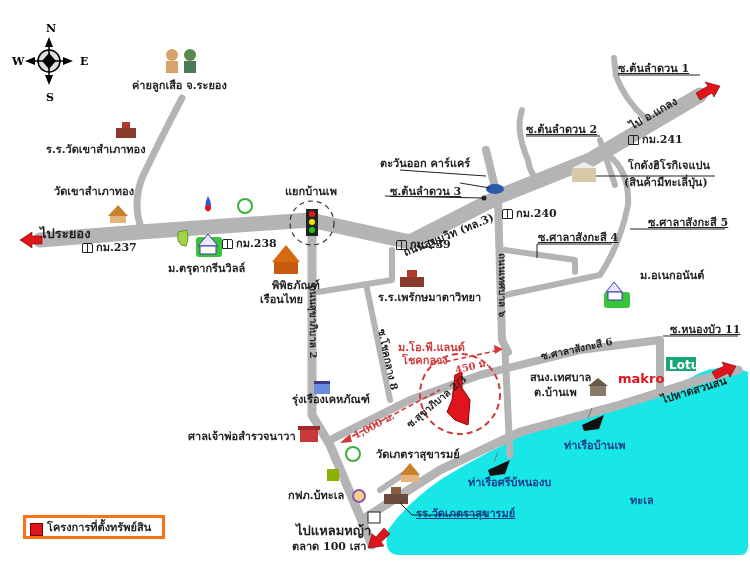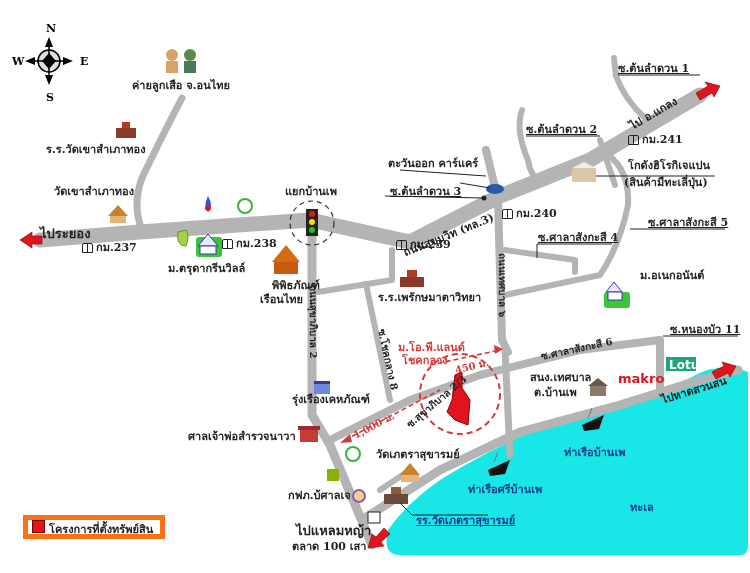--- a/index.html
+++ b/index.html
@@ -2,25 +2,25 @@
 <html><head>
 <meta charset="utf-8">
 <style>
   html, body { margin:0; padding:0; background:#ffffff; }
   body { width:750px; height:573px; position:relative; overflow:hidden; font-family:"DejaVu Sans", sans-serif; }
   #map { position:absolute; left:0; top:0; width:750px; height:573px; }
   .lbl { position:absolute; font-family:"DejaVu Serif", serif; font-weight:bold; font-size:11px; color:#222; white-space:nowrap; line-height:1; }
   .lbl.small { font-size:10px; }
   .lbl.ul { text-decoration:underline; }
   .lbl.red { color:#d23a3a; }
-  .lbl.blue { color:#1a3a8a;margin-top:7px; }
+  .lbl.blue { color:#1a3a8a; }
   .lbl.big { font-size:13px; }
   .rot { transform-origin:left top; }
   .compass-letter { position:absolute; font-family:"DejaVu Serif", serif; font-weight:bold; font-size:11px; color:#000; }
-  .legend { position:absolute; left:23px; top:515px; width:142px; height:24px; border:5px solid #f97316; background:#fff; display:flex; align-items:flex-start; gap:4px; padding-left:4px; box-sizing:border-box; }
+  .legend { position:absolute; left:23px; top:515px; width:142px; height:24px; border:3px solid #f97316; background:#fff; display:flex; align-items:flex-end; gap:4px; padding-left:4px; box-sizing:border-box; }
   .legend .swatch { width:11px; height:11px; background:#e0141c; border:1px solid #700; }
   .legend .text { font-family:"DejaVu Serif", serif; font-weight:bold; font-size:11px; color:#222; }
   .km { position:absolute; display:flex; align-items:center; gap:3px; }
   .km .book { width:11px; height:10px; border:1.5px solid #222; border-radius:2px 2px 0 0; position:relative; box-sizing:border-box; }
   .km .book::after { content:""; position:absolute; left:4px; top:0; width:1px; height:8px; background:#222; }
 </style>
 </head>
 <body>
 
 <svg id="map" viewBox="0 0 750 573" xmlns="http://www.w3.org/2000/svg">
@@ -223,46 +223,46 @@
   </div>
 <div class="km" style="left:502px;top:208px">
     <span class="book"></span>
     <span class="lbl" style="position:static">กม.240</span>
   </div>
 <div class="km" style="left:628px;top:134px">
     <span class="book"></span>
     <span class="lbl" style="position:static">กม.241</span>
   </div>
 
-<div class="lbl" style="left:132px;top:80px">ค่ายลูกเสือ จ.อนไทย</div>
+<div class="lbl" style="left:132px;top:80px">ค่ายลูกเสือ จ.ระยอง</div>
 <div class="lbl" style="left:46px;top:144px">ร.ร.วัดเขาสำเภาทอง</div>
 <div class="lbl" style="left:54px;top:186px">วัดเขาสำเภาทอง</div>
 <div class="lbl" style="left:285px;top:186px">แยกบ้านเพ</div>
 <div class="lbl" style="left:168px;top:263px">ม.ตรุดากรีนวิลล์</div>
 <div class="lbl" style="left:272px;top:280px">พิพิธภัณฑ์</div>
 <div class="lbl" style="left:260px;top:294px">เรือนไทย</div>
 <div class="lbl" style="left:378px;top:292px">ร.ร.เพรักษมาตาวิทยา</div>
-<div class="lbl" style="left:388px;top:158px">ตะวันออก คาร์แคร์</div>
+<div class="lbl" style="left:380px;top:158px">ตะวันออก คาร์แคร์</div>
 <div class="lbl" style="left:628px;top:160px">โกดังฮิโรกิเจแปน</div>
 <div class="lbl" style="left:624px;top:177px">(สินค้ามืทะเลี่ปุ่น)</div>
 <div class="lbl" style="left:640px;top:270px">ม.อเนกอนันต์</div>
 <div class="lbl red" style="left:398px;top:342px">ม.โอ.พี.แลนด์</div>
 <div class="lbl red" style="left:402px;top:355px">โชคกลาง</div>
 <div class="lbl rot red small" style="left:454px;top:366px;transform:rotate(-14deg)">450 ม.</div>
 <div class="lbl rot red small" style="left:352px;top:432px;transform:rotate(-28deg)">1,000 ม.</div>
 <div class="lbl" style="left:292px;top:394px">รุ่งเรืองเคหภัณฑ์</div>
 <div class="lbl" style="left:188px;top:431px">ศาลเจ้าพ่อสำรวจนาวา</div>
 <div class="lbl" style="left:376px;top:449px">วัดเภตราสุขารมย์</div>
-<div class="lbl" style="left:288px;top:490px">กฟภ.บ้ศาลเจ</div>
+<div class="lbl" style="left:288px;top:490px">กฟภ.บ้ทะเล</div>
 <div class="lbl" style="left:292px;top:541px">ตลาด 100 เสา</div>
 <div class="lbl ul blue" style="left:416px;top:508px">รร.วัดเภตราสุขารมย์</div>
 <div class="lbl" style="left:530px;top:372px">สนง.เทศบาล</div>
 <div class="lbl" style="left:534px;top:387px">ต.บ้านเพ</div>
 <div class="lbl" style="left:618px;top:372px;font-family:'DejaVu Sans',sans-serif;font-size:13px;color:#e0141c">makro</div>
 <div class="lbl" style="left:669px;top:359px;font-family:'DejaVu Sans',sans-serif;font-size:12px;color:#fff">Lotus's</div>
-<div class="lbl blue" style="left:468px;top:477px">ท่าเรือศรีบ้านเพ</div>
+<div class="lbl blue" style="left:468px;top:477px">ท่าเรือศรีบ้หนองบ</div>
 <div class="lbl blue" style="left:564px;top:440px">ท่าเรือบ้านเพ</div>
 <div class="lbl blue" style="left:630px;top:495px">ทะเล</div>
 
 <div class="legend">
   <span class="swatch"></span>
   <span class="text">โครงการที่ตั้งทรัพย์สิน</span>
 </div>
 
 </body></html>

